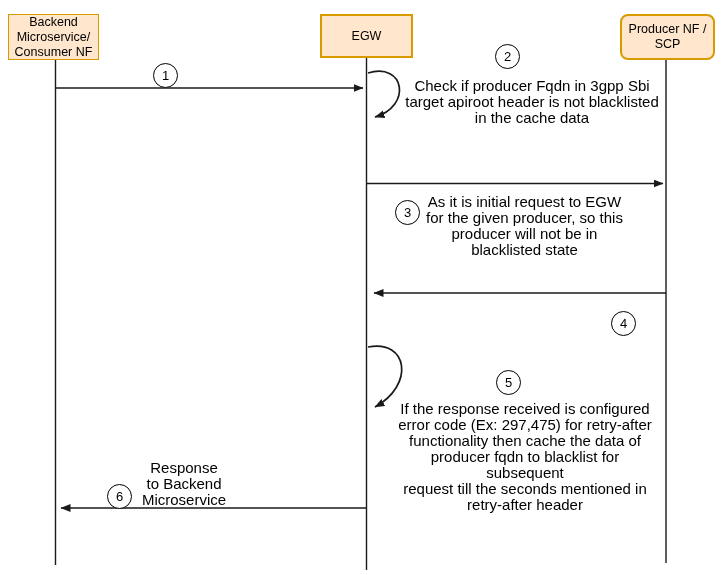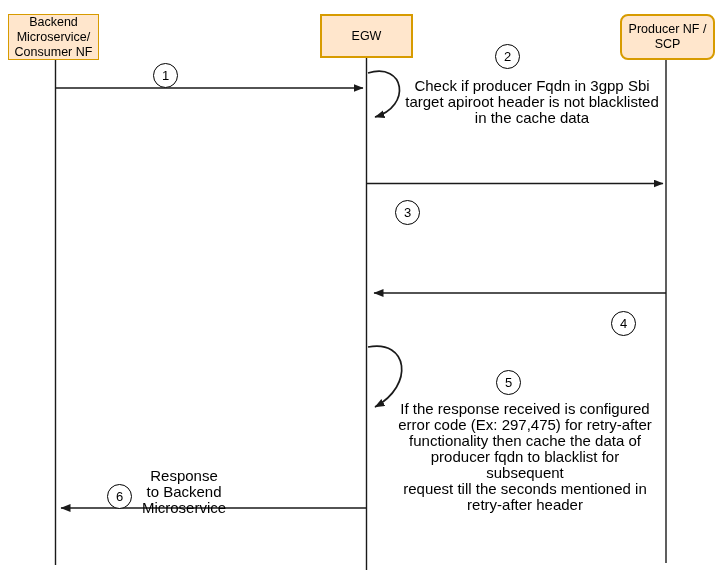--- a/index.html
+++ b/index.html
@@ -41,21 +41,21 @@
     position: absolute;
     text-align: center;
     white-space: pre-line;
     font-size: 15px;
     line-height: 16px;
   }
   #msg-2 { left: 399px; top: 78px;  width: 266px; }
   #msg-3 { left: 412px; top: 194px; width: 225px; }
   #msg-4 { left: 425px; top: 315px; width: 170px; }
   #msg-5 { left: 390px; top: 401px; width: 270px; }
-  #msg-6 { left: 141px; top: 460px; width: 86px; margin-top: 8px;  }
+  #msg-6 { left: 141px; top: 460px; width: 86px;  }
   .stepnum {
     position: absolute;
     box-sizing: border-box;
     width: 25px; height: 25px;
     border: 1.4px solid #000000;
     border-radius: 50%;
     background: #ffffff;
     display: flex;
     align-items: center;
     justify-content: center;
@@ -107,20 +107,24 @@
   <div class="stepnum" id="step-1">1</div>
   <div class="stepnum" id="step-2">2</div>
   <div class="stepnum" id="step-3">3</div>
   <div class="stepnum" id="step-4">4</div>
   <div class="stepnum" id="step-5">5</div>
   <div class="stepnum" id="step-6">6</div>
 
   <div class="msg" id="msg-2">Check if producer Fqdn in 3gpp Sbi
 target apiroot header is not blacklisted
 in the cache data</div>
+  <div class="msg" id="msg-3">As it is initial request to EGW
+for the given producer, so this
+producer will not be in
+blacklisted state</div>
   <div class="msg" id="msg-5">If the response received is configured
 error code (Ex: 297,475) for retry-after
 functionality then cache the data of
 producer fqdn to blacklist for subsequent
 request till the seconds mentioned in
 retry-after header</div>
   <div class="msg" id="msg-6">Response
 to Backend
 Microservice</div>
 

